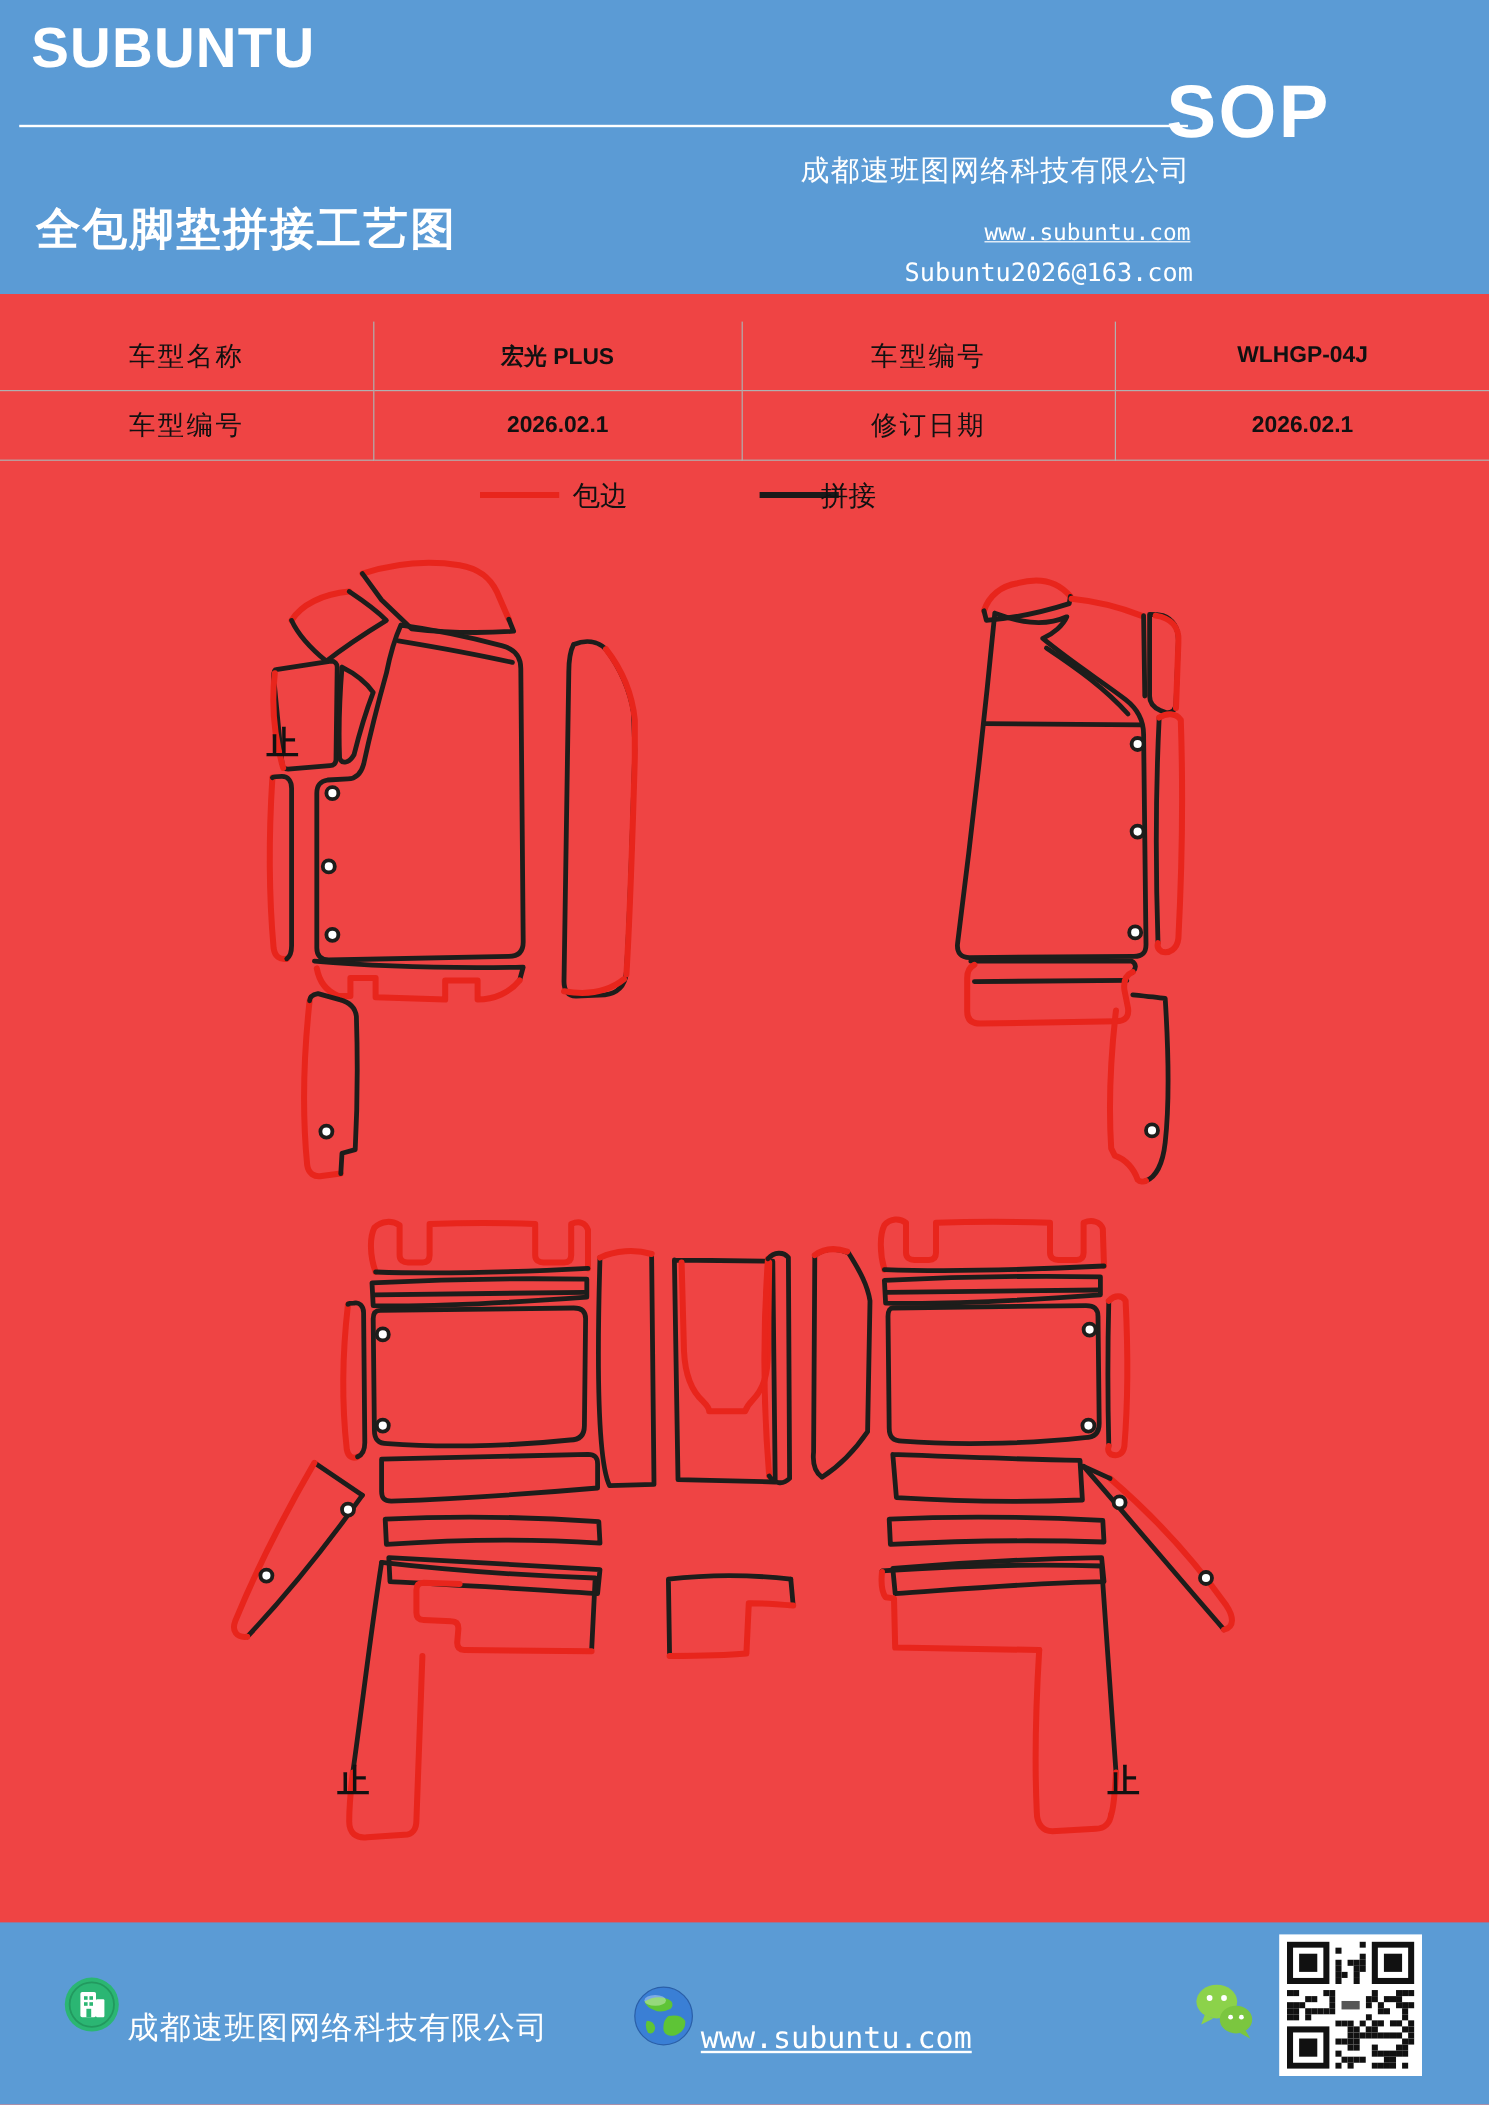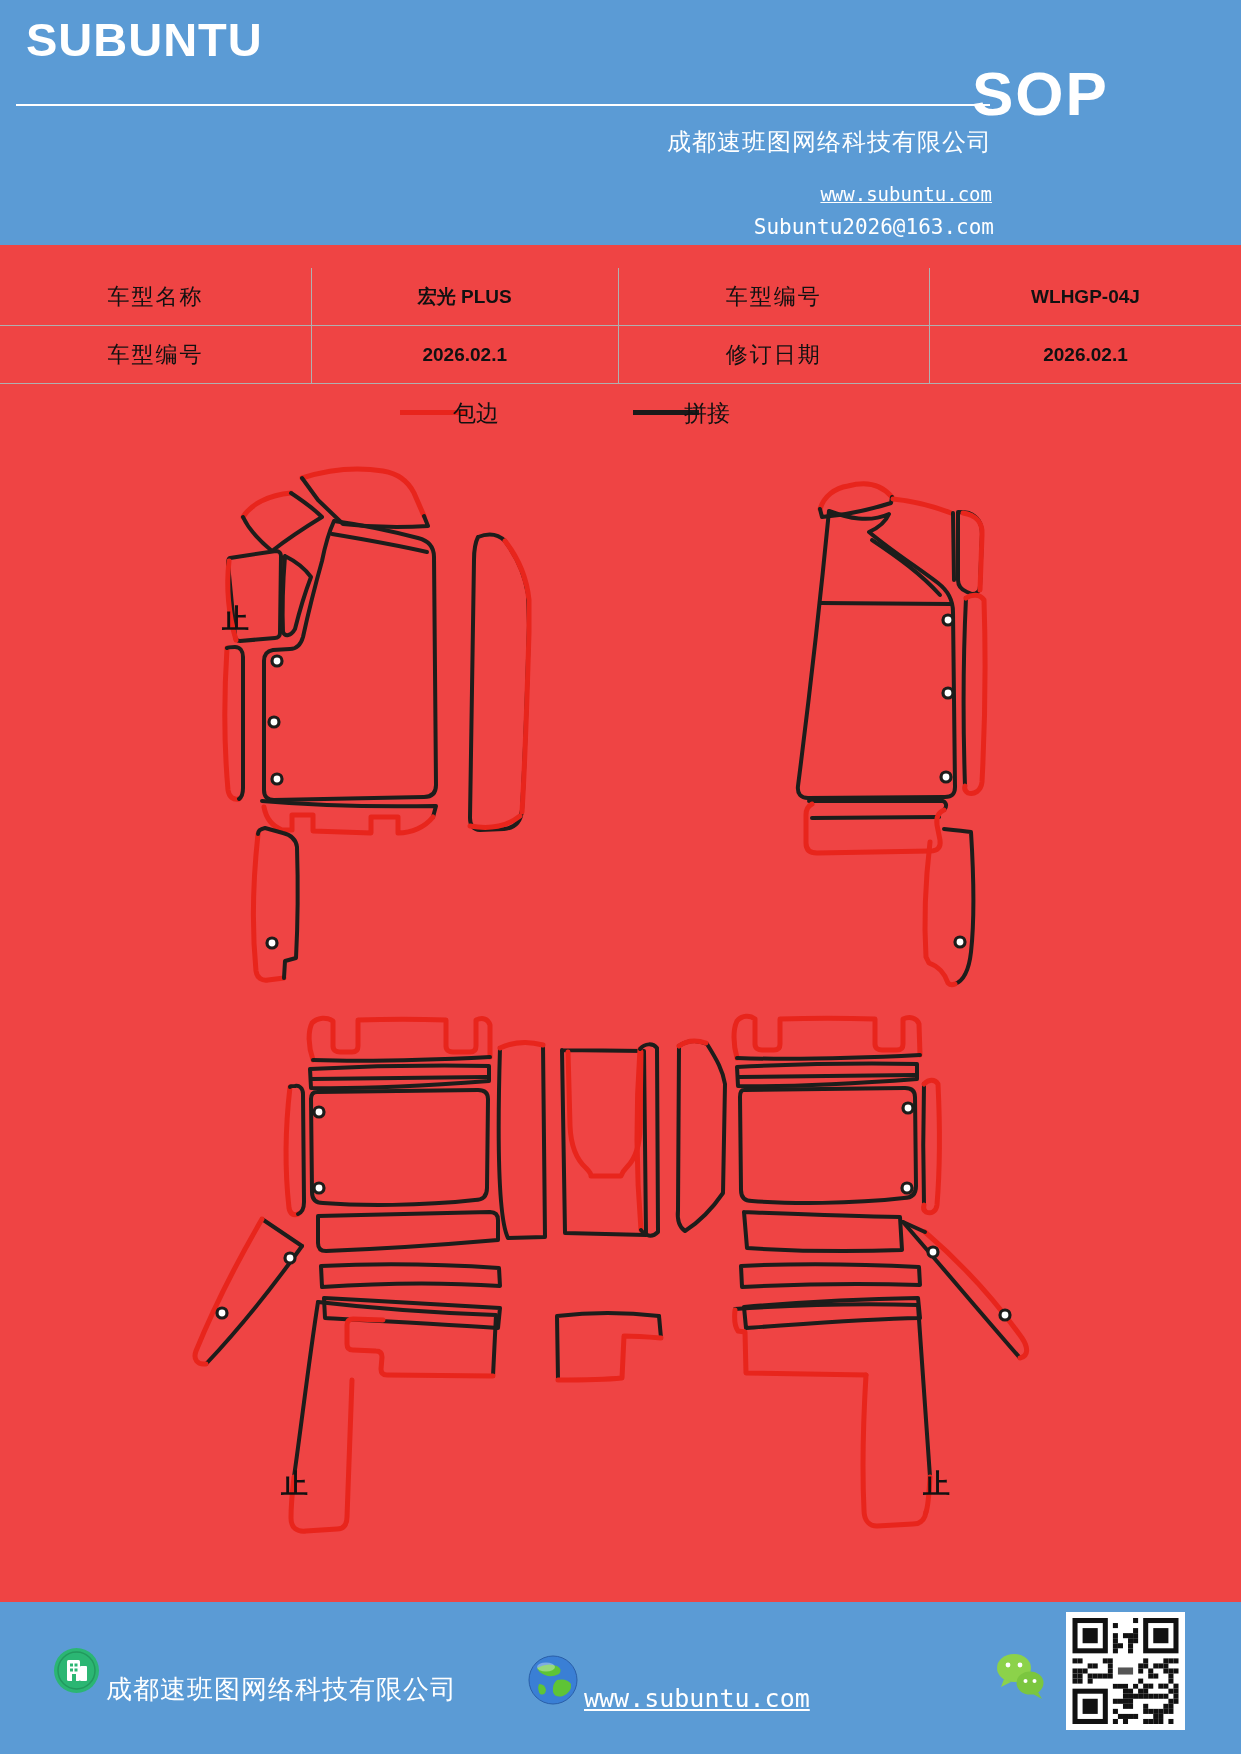--- a/index.html
+++ b/index.html
@@ -50,20 +50,21 @@
   .qr-box svg{position:absolute;left:6px;top:6px;width:107px;height:106px;}
 </style>
 </head>
 <body>
 
 <div class="page">
 
   <div class="header-band">
     <div class="brand">SUBUNTU</div>
     <div class="header-rule"></div>
+    <div class="page-title">全包脚垫拼接工艺图</div>
     <div class="header-company">成都速班图网络科技有限公司</div>
     <a class="header-website" href="#">www.subuntu.com</a>
     <div class="header-email">Subuntu2026@163.com</div>
     <div class="sop">SOP</div>
   </div>
 
   <table class="info-table">
     <colgroup>
         <col style="width:25.1%">
         <col style="width:24.7%">
@@ -80,21 +81,21 @@
     <tr>
       <td class="lbl">车型编号</td>
       <td class="val">2026.02.1</td>
       <td class="lbl">修订日期</td>
       <td class="val">2026.02.1</td>
     </tr>
   </tbody>
     </table>
 
   <div class="legend-line" style="left: 400px; background: rgb(232, 37, 28);"></div>
-  <div class="legend-label" style="left:453px;">包边</div>
+  <div class="legend-label" style="left:477px;">包边</div>
   <div class="legend-line" style="left: 633px; background: rgb(26, 26, 26);"></div>
   <div class="legend-label" style="left:684px;">拼接</div>
 
   <svg id="diagram-svg" viewBox="0 0 1241 1754">
       <path d="M302,478 C330,469 358,467 383,471 C401,474 409,483 414,493 L424,516" stroke="#e8251c" stroke-width="5" fill="none" stroke-linecap="round" stroke-linejoin="round"></path>
       <path d="M424,516 L428,526 C399,528 369,527 343,524 L318,500 L302,478" stroke="#1d1d1b" stroke-width="4" fill="none" stroke-linecap="round" stroke-linejoin="round"></path>
       <path d="M243,517 C251,504 269,495 291,493" stroke="#e8251c" stroke-width="5" fill="none" stroke-linecap="round" stroke-linejoin="round"></path>
       <path d="M291,493 C303,501 314,509 322,517 C304,528 286,540 272,551 C261,542 249,530 243,517" stroke="#1d1d1b" stroke-width="4" fill="none" stroke-linecap="round" stroke-linejoin="round"></path>
       <path d="M230,558 L276,551 C279,551 281,553 281,556 L280,633 C280,636 278,638 275,638 L240,641 C237,641 235,639 235,636 L228,564 C228,560 229,558 230,558" stroke="#1d1d1b" stroke-width="4" fill="none" stroke-linecap="round" stroke-linejoin="round"></path>
       <path d="M229,561 C226,588 229,616 236,640" stroke="#e8251c" stroke-width="5" fill="none" stroke-linecap="round" stroke-linejoin="round"></path>

